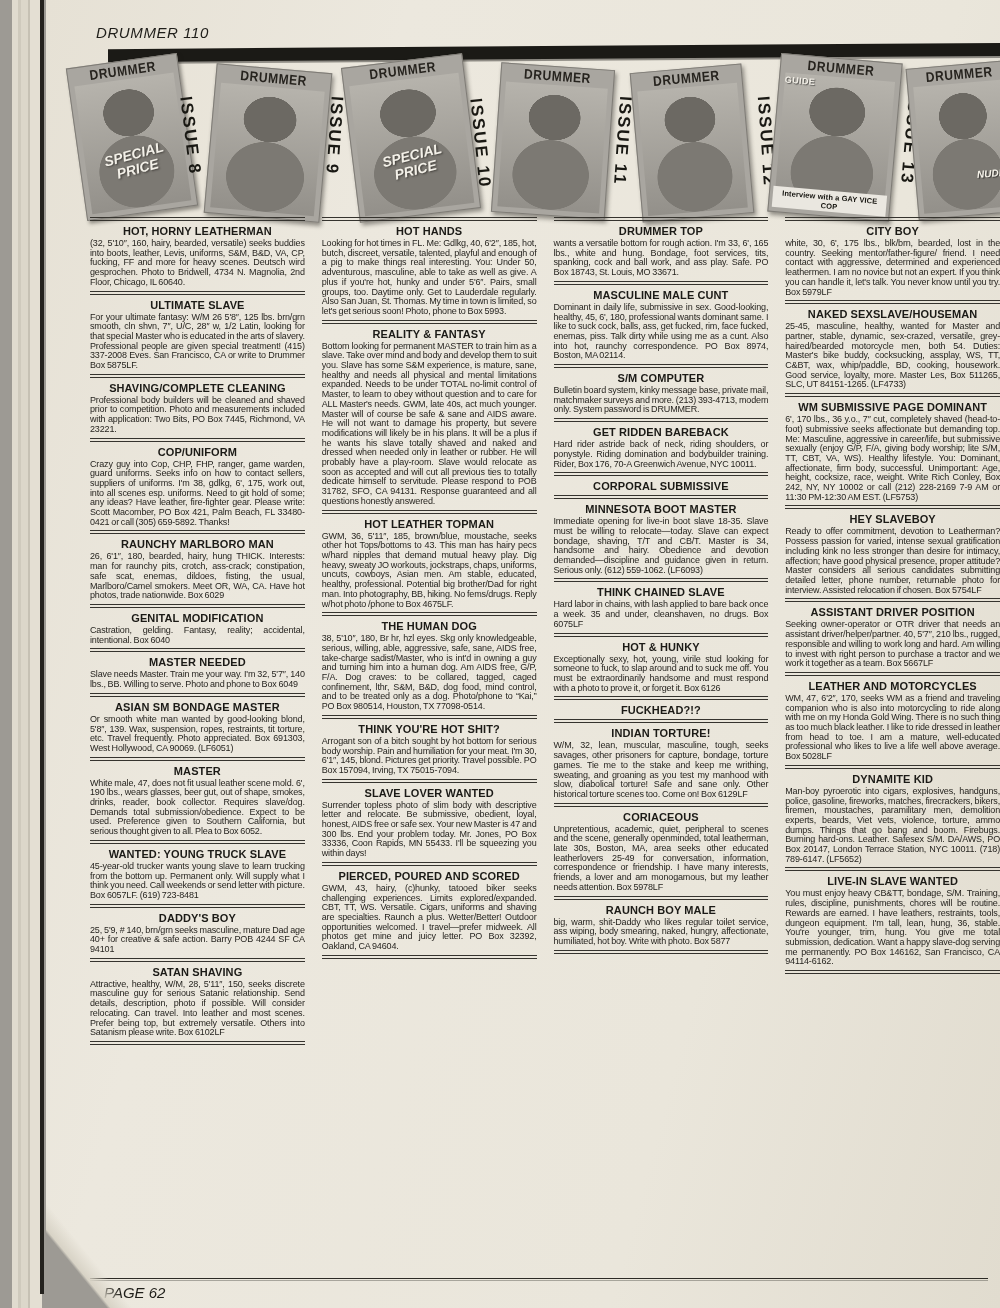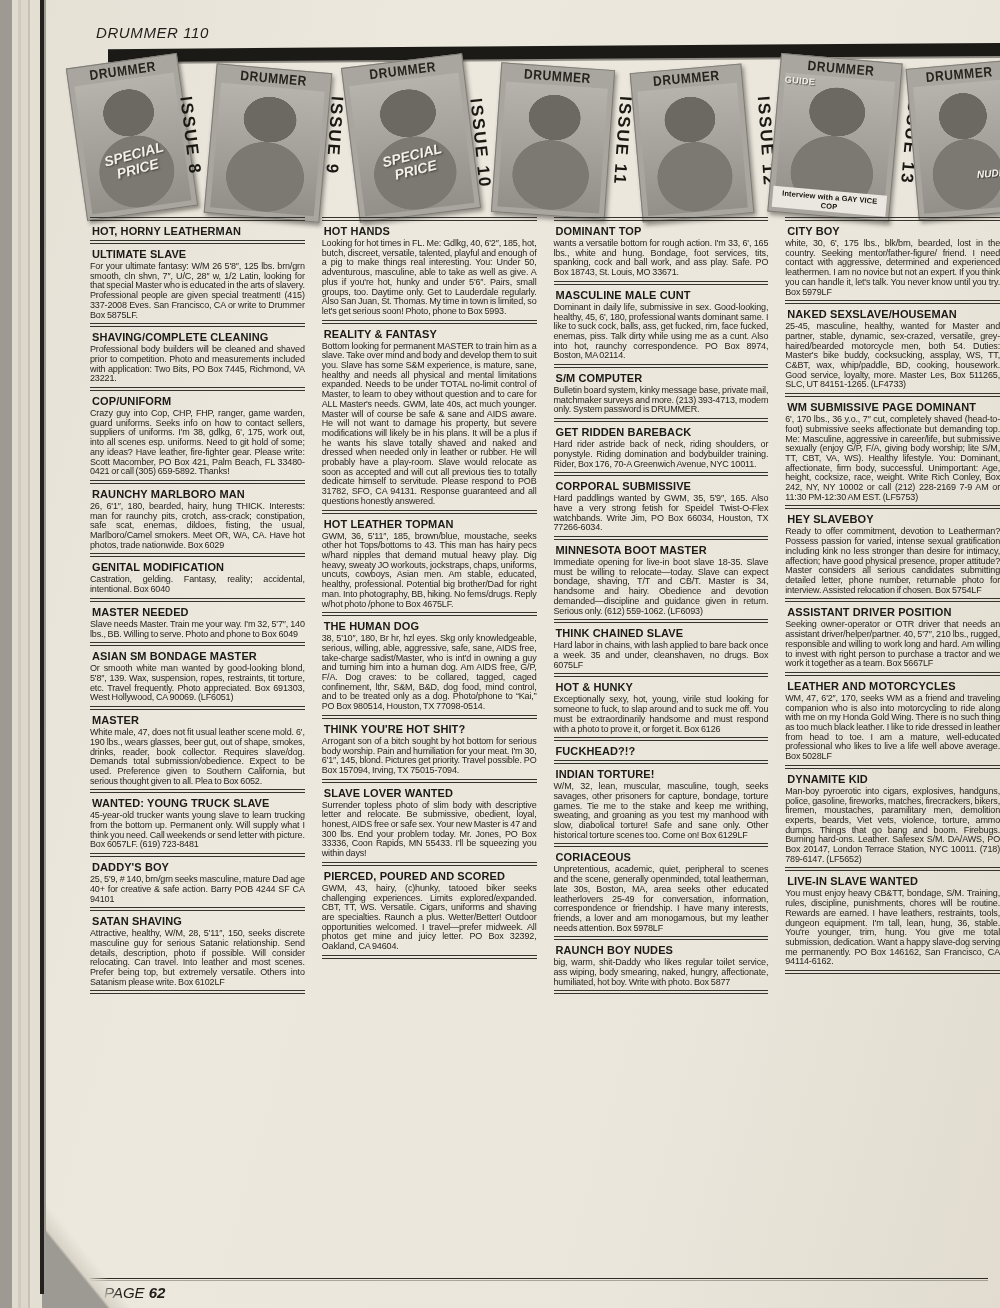--- a/index.html
+++ b/index.html
@@ -54,30 +54,30 @@
   .l0{left:134px;top:96px;transform:rotate(-7deg);}
   .l1{left:278px;top:96px;transform:rotate(4deg);}
   .l2{left:424px;top:98px;transform:rotate(-6deg);}
   .l3{left:566px;top:96px;transform:rotate(4deg);}
   .l4{left:710px;top:96px;transform:rotate(-4deg);}
   .l5{left:854px;top:94px;transform:rotate(5deg);}
   
   .columns{position:absolute;left:44px;top:214px;width:910px;bottom:26px;
     display:flex;gap:17px;overflow:hidden;}
   .col{flex:1 1 0;min-width:0;}
-  .ad-title{font-size:11px;font-weight:700;text-align:left;margin:4px 2px 2px;
+  .ad-title{font-size:11px;font-weight:700;text-align:center;margin:4px 2px 2px;
     line-height:12px;letter-spacing:.1px;color:#1b1a16;}
   .ad-body{font-size:9px;line-height:9.7px;text-align:justify;margin:0 0 3px;
     letter-spacing:-.15px;word-spacing:-.5px;color:#211f1b;}
   .rule{height:2px;border-top:1px solid #35332e;border-bottom:1px solid #35332e;margin:3px 0;}
   
   .footer-rule{position:absolute;left:44px;right:12px;top:1278px;height:1px;background:#2c2a25;
     box-shadow:0 2px 0 rgba(44,42,37,.35);}
   .footer{position:absolute;left:58px;top:1284px;font-style:italic;font-size:15px;color:#1f1e19;}
-  .footer b{font-weight:700;}
+  .footer b{font-weight:400;}
 </style>
 </head>
 <body>
 
 <div class="edge-strips"></div>
 <div class="edge-darkline"></div>
 
 <div class="page">
 
   <div class="hdr">DRUMMER 110</div>
@@ -128,20 +128,21 @@
     <div class="mast">DRUMMER</div>
     <div class="photo"></div>
     <div class="nudes-tag">NUDES</div>
   </div>
 
   <div class="columns">
     <div class="col">
         <div class="rule"></div>
         <section class="ad">
           <h3 class="ad-title">HOT, HORNY LEATHERMAN</h3>
+          <p class="ad-body">(32, 5'10″, 160, hairy, bearded, versatile) seeks buddies into boots, leather, Levis, uniforms, S&amp;M, B&amp;D, VA, CP, fucking, FF and more for heavy scenes. Deutsch wird gesprochen. Photo to Bridwell, 4734 N. Magnolia, 2nd Floor, Chicago, IL 60640.</p>
         </section>
         <div class="rule"></div>
         <section class="ad">
           <h3 class="ad-title">ULTIMATE SLAVE</h3>
           <p class="ad-body">For your ultimate fantasy: W/M 26 5'8″, 125 lbs. brn/grn smooth, cln shvn, 7″, U/C, 28″ w, 1/2 Latin, looking for that special Master who is educated in the arts of slavery. Professional people are given special treatment! (415) 337-2008 Eves. San Francisco, CA or write to Drummer Box 5875LF.</p>
         </section>
         <div class="rule"></div>
         <section class="ad">
           <h3 class="ad-title">SHAVING/COMPLETE CLEANING</h3>
           <p class="ad-body">Professional body builders will be cleaned and shaved prior to competition. Photo and measurements included with application: Two Bits, PO Box 7445, Richmond, VA 23221.</p>
@@ -227,42 +228,41 @@
         <div class="rule"></div>
         <section class="ad">
           <h3 class="ad-title">PIERCED, POURED AND SCORED</h3>
           <p class="ad-body">GWM, 43, hairy, (c)hunky, tatooed biker seeks challenging experiences. Limits explored/expanded. CBT, TT, WS. Versatile. Cigars, uniforms and shaving are specialties. Raunch a plus. Wetter/Better! Outdoor opportunities welcomed. I travel—prefer midweek. All photos get mine and juicy letter. PO Box 32392, Oakland, CA 94604.</p>
         </section>
         <div class="rule"></div>
       </div>
     <div class="col">
         <div class="rule"></div>
         <section class="ad">
-          <h3 class="ad-title">DOMINANT TOP</h3>
+          <h3 class="ad-title">DRUMMER TOP</h3>
           <p class="ad-body">wants a versatile bottom for rough action. I'm 33, 6', 165 lbs., white and hung. Bondage, foot services, tits, spanking, cock and ball work, and ass play. Safe. PO Box 18743, St. Louis, MO 33671.</p>
         </section>
         <div class="rule"></div>
         <section class="ad">
           <h3 class="ad-title">MASCULINE MALE CUNT</h3>
           <p class="ad-body">Dominant in daily life, submissive in sex. Good-looking, healthy, 45, 6', 180, professional wants dominant same. I like to suck cock, balls, ass, get fucked, rim, face fucked, enemas, piss. Talk dirty while using me as a cunt. Also into hot, raunchy correspondence. PO Box 8974, Boston, MA 02114.</p>
         </section>
         <div class="rule"></div>
         <section class="ad">
           <h3 class="ad-title">S/M COMPUTER</h3>
           <p class="ad-body">Bulletin board system, kinky message base, private mail, matchmaker surveys and more. (213) 393-4713, modem only. System password is DRUMMER.</p>
         </section>
         <div class="rule"></div>
         <section class="ad">
           <h3 class="ad-title">GET RIDDEN BAREBACK</h3>
           <p class="ad-body">Hard rider astride back of neck, riding shoulders, or ponystyle. Riding domination and bodybuilder training. Rider, Box 176, 70-A Greenwich Avenue, NYC 10011.</p>
         </section>
         <div class="rule"></div>
         <section class="ad">
           <h3 class="ad-title">CORPORAL SUBMISSIVE</h3>
-          <p class="ad-body">Hard paddlings wanted by GWM, 35, 5'9″, 165. Also have a very strong fetish for Speidel Twist-O-Flex watchbands. Write Jim, PO Box 66034, Houston, TX 77266-6034.</p>
         </section>
         <div class="rule"></div>
         <section class="ad">
           <h3 class="ad-title">MINNESOTA BOOT MASTER</h3>
           <p class="ad-body">Immediate opening for live-in boot slave 18-35. Slave must be willing to relocate—today. Slave can expect bondage, shaving, T/T and CB/T. Master is 34, handsome and hairy. Obedience and devotion demanded—discipline and guidance given in return. Serious only. (612) 559-1062. (LF6093)</p>
         </section>
         <div class="rule"></div>
         <section class="ad">
           <h3 class="ad-title">THINK CHAINED SLAVE</h3>
           <p class="ad-body">Hard labor in chains, with lash applied to bare back once a week. 35 and under, cleanshaven, no drugs. Box 6075LF</p>
@@ -281,21 +281,21 @@
           <h3 class="ad-title">INDIAN TORTURE!</h3>
           <p class="ad-body">W/M, 32, lean, muscular, masculine, tough, seeks savages, other prisoners for capture, bondage, torture games. Tie me to the stake and keep me writhing, sweating, and groaning as you test my manhood with slow, diabolical torture! Safe and sane only. Other historical torture scenes too. Come on! Box 6129LF</p>
         </section>
         <div class="rule"></div>
         <section class="ad">
           <h3 class="ad-title">CORIACEOUS</h3>
           <p class="ad-body">Unpretentious, academic, quiet, peripheral to scenes and the scene, generally openminded, total leatherman, late 30s, Boston, MA, area seeks other educated leatherlovers 25-49 for conversation, information, correspondence or friendship. I have many interests, friends, a lover and am monogamous, but my leather needs attention. Box 5978LF</p>
         </section>
         <div class="rule"></div>
         <section class="ad">
-          <h3 class="ad-title">RAUNCH BOY NUDES</h3>
+          <h3 class="ad-title">RAUNCH BOY MALE</h3>
           <p class="ad-body">big, warm, shit-Daddy who likes regular toilet service, ass wiping, body smearing, naked, hungry, affectionate, humiliated, hot boy. Write with photo. Box 5877</p>
         </section>
         <div class="rule"></div>
       </div>
     <div class="col">
         <div class="rule"></div>
         <section class="ad">
           <h3 class="ad-title">CITY BOY</h3>
           <p class="ad-body">white, 30, 6', 175 lbs., blk/brn, bearded, lost in the country. Seeking mentor/father-figure/ friend. I need contact with aggressive, determined and experienced leathermen. I am no novice but not an expert. If you think you can handle it, let's talk. You never know until you try. Box 5979LF</p>
         </section>

